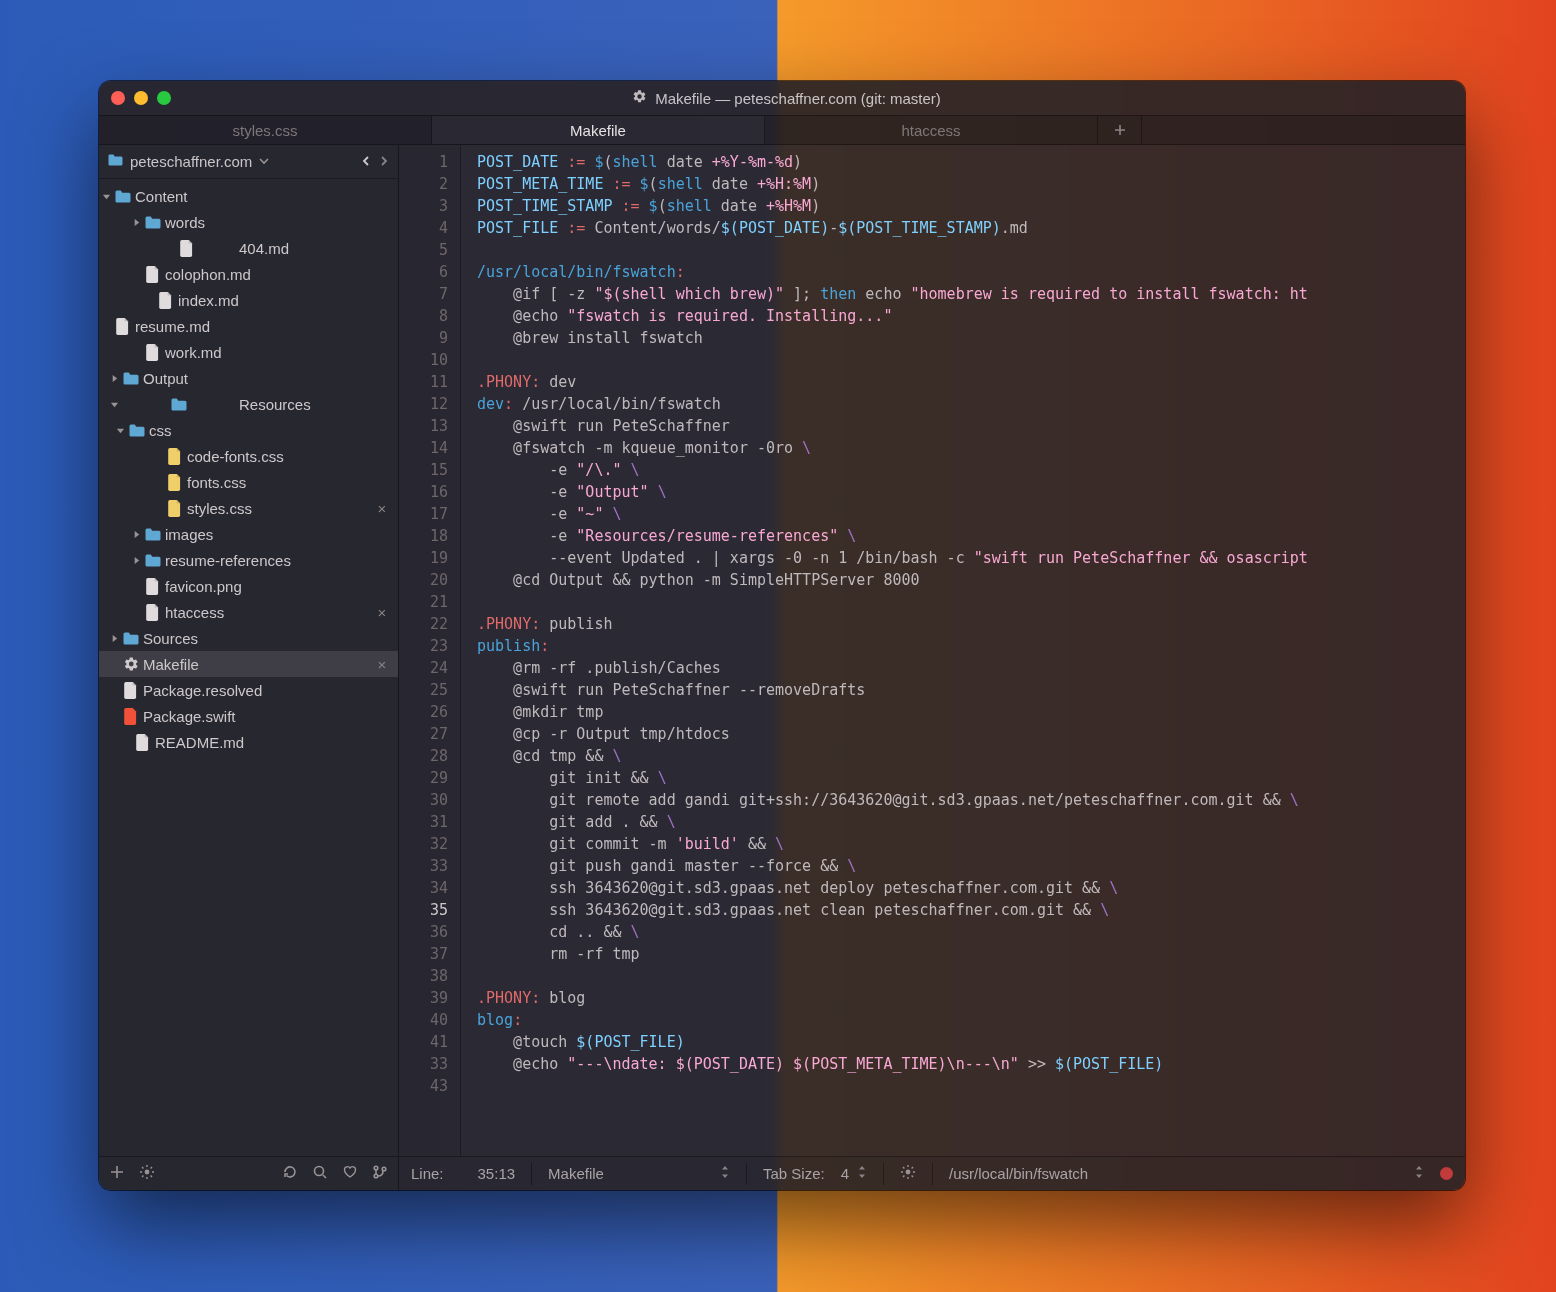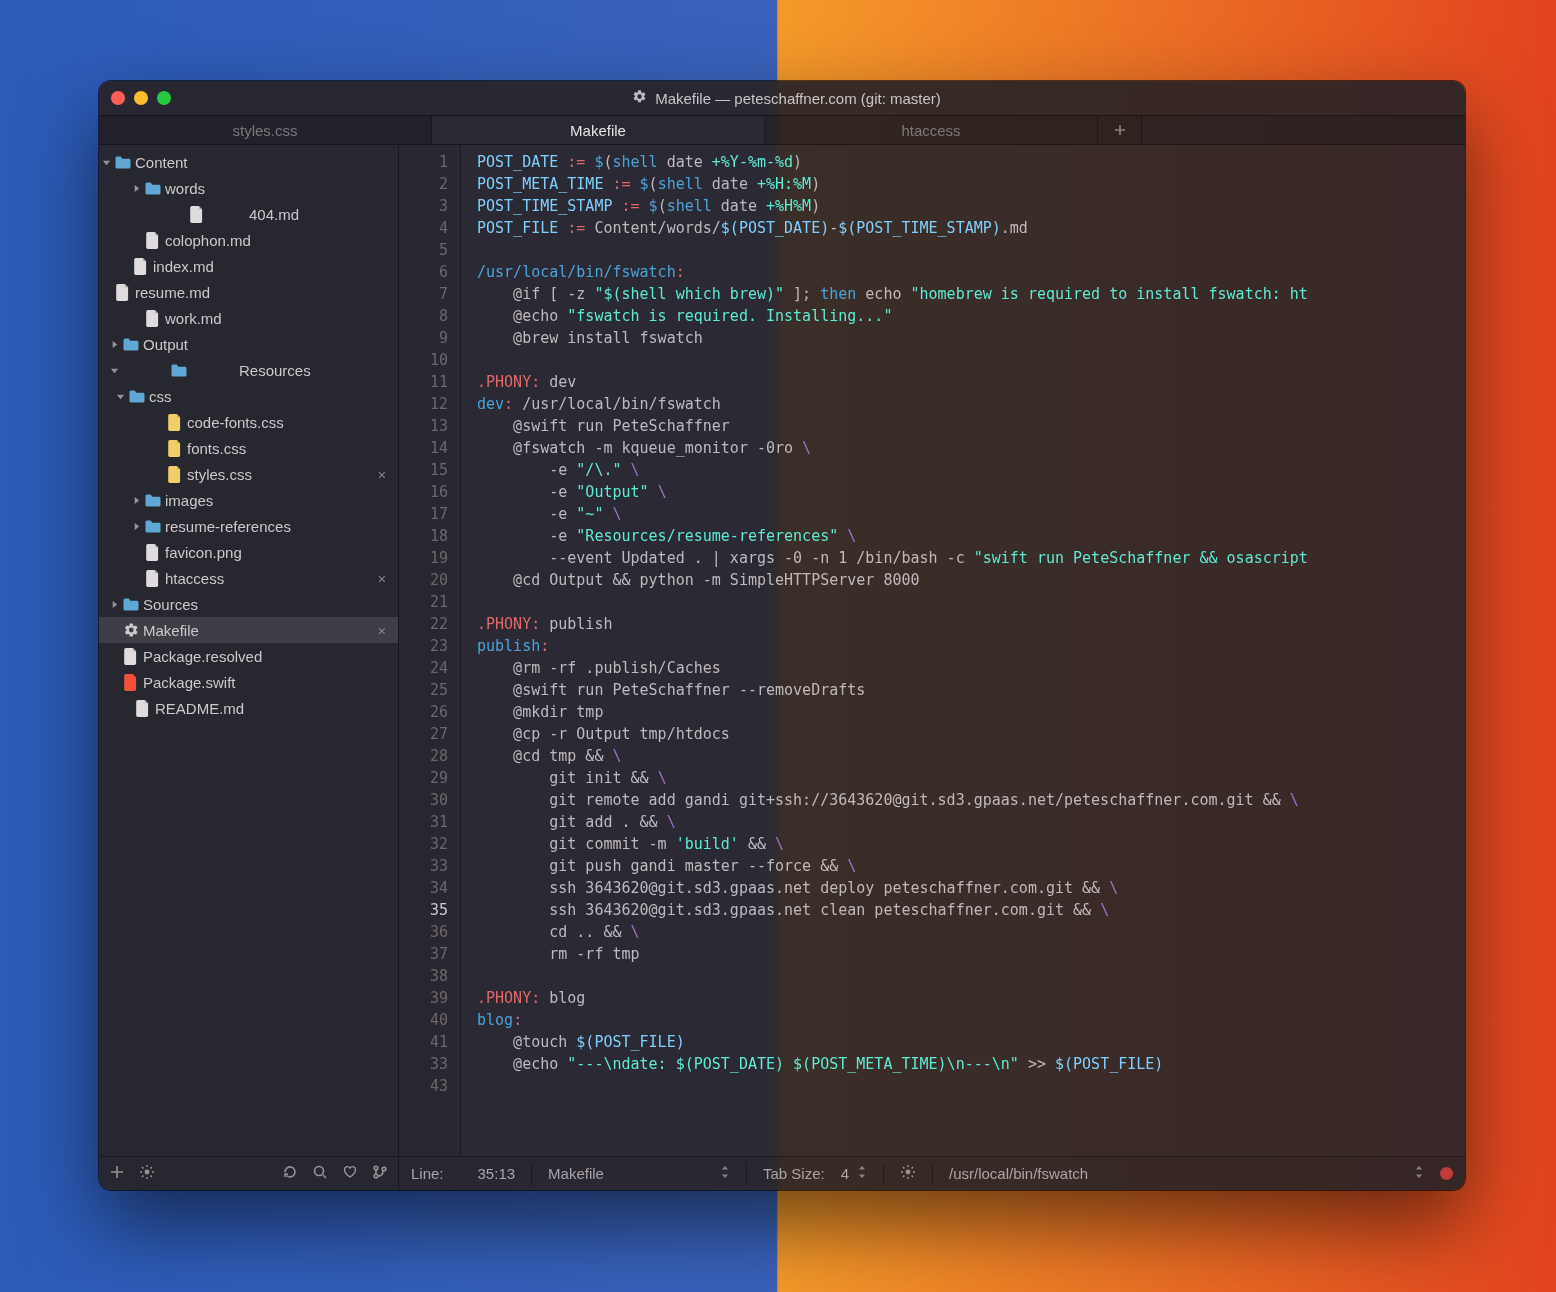--- a/index.html
+++ b/index.html
@@ -115,21 +115,21 @@
   .code {
     flex:1; padding: 6px 0 6px 16px;
     font-family: "SF Mono", Menlo, monospace; font-size: 15px; line-height: 22px;
     color: #bfb9bc; white-space: pre; overflow: hidden;
   }
   .code .line { height:22px; }
   .tok-var   { color:#7fd0ff; }
   .tok-op    { color:#e06a6a; }
   .tok-func  { color:#4aa3d9; }
   .tok-kw    { color:#4aa3d9; }
-  .tok-str   { color:#5eead4; }
+  .tok-str   { color:#f9a8d4; }
   .tok-subst { color:#7fd0ff; }
   .tok-punct { color:#bfb9bc; }
   .tok-cont  { color:#9f73c9; }
   .tok-target{ color:#4aa3d9; }
 
   
   .status {
     height: 34px; border-top: 1px solid rgba(0,0,0,0.35);
     display:flex; align-items:center; gap:16px; padding: 0 12px;
     color:#aaa3a6; font-size:15px;
@@ -170,20 +170,44 @@
       <div class="tab new">
         <svg viewBox="0 0 14 14">
           <path d="M7 2v10M2 7h10" stroke="#8b8486" stroke-width="1.6"></path>
         </svg>
       </div>
     </div>
 
   <div class="body">
 
     <div class="sidebar">
+      <div class="sidebar-header">
+        <span class="folder-icon">
+          <svg viewBox="0 0 24 20">
+              <path fill="#5fa8d3" d="M2 4a2 2 0 0 1 2-2h5l2 3h9a2 2 0 0 1 2 2v9a2 2 0 0 1-2 2H4a2 2 0 0 1-2-2V4Z"></path>
+            </svg>
+        </span>
+        <span>peteschaffner.com</span>
+        <span class="chev">
+          <svg viewBox="0 0 12 12">
+              <path d="M2 4l4 4 4-4" stroke="#9a9395" stroke-width="1.6" fill="none"></path>
+            </svg>
+        </span>
+        <span class="spacer"></span>
+        <span class="chev">
+          <svg viewBox="0 0 12 12">
+              <path d="M8 2 4 6l4 4" stroke="#cfcacc" stroke-width="1.8" fill="none"></path>
+            </svg>
+        </span>
+        <span class="chev">
+          <svg viewBox="0 0 12 12">
+              <path d="M4 2l4 4-4 4" stroke="#8a8385" stroke-width="1.8" fill="none"></path>
+            </svg>
+        </span>
+      </div>
       <div class="tree" id="tree">
           <div class="tree-row" style="">
             <span class="arrow">
               <svg viewBox="0 0 10 10">
                 <path d="M1 3h8L5 8Z"></path>
               </svg>
             </span>
             <span class="ficon">
               <svg viewBox="0 0 24 20" width="18" height="15">
                 <path fill="#5fa8d3" d="M2 4a2 2 0 0 1 2-2h5l2 3h9a2 2 0 0 1 2 2v9a2 2 0 0 1-2 2H4a2 2 0 0 1-2-2V4Z"></path>
@@ -197,41 +221,41 @@
                 <path d="M3 1v8l5-4Z"></path>
               </svg>
             </span>
             <span class="ficon">
               <svg viewBox="0 0 24 20" width="18" height="15">
                 <path fill="#5fa8d3" d="M2 4a2 2 0 0 1 2-2h5l2 3h9a2 2 0 0 1 2 2v9a2 2 0 0 1-2 2H4a2 2 0 0 1-2-2V4Z"></path>
               </svg>
             </span>
             <span class="label">words</span>
           </div>
-          <div class="tree-row" style="padding-left: 34px; gap: 40px;">
+          <div class="tree-row" style="padding-left: 24px; gap: 40px;">
             <span class="arrow"></span>
             <span class="ficon">
               <svg viewBox="0 0 16 20" width="14" height="17">
                 <path fill="#e0dcde" d="M2 0h8l4 4v14a2 2 0 0 1-2 2H2a2 2 0 0 1-2-2V2a2 2 0 0 1 2-2Z"></path>
                 <path fill="#bdb7ba" d="M10 0v4h4"></path>
               </svg>
             </span>
             <span class="label">404.md</span>
           </div>
           <div class="tree-row" style="padding-left: 30px;">
             <span class="arrow"></span>
             <span class="ficon">
               <svg viewBox="0 0 16 20" width="14" height="17">
                 <path fill="#e0dcde" d="M2 0h8l4 4v14a2 2 0 0 1-2 2H2a2 2 0 0 1-2-2V2a2 2 0 0 1 2-2Z"></path>
                 <path fill="#bdb7ba" d="M10 0v4h4"></path>
               </svg>
             </span>
             <span class="label">colophon.md</span>
           </div>
-          <div class="tree-row" style="padding-left: 18px;">
+          <div class="tree-row" style="padding-left: 43px;">
             <span class="arrow"></span>
             <span class="ficon">
               <svg viewBox="0 0 16 20" width="14" height="17">
                 <path fill="#e0dcde" d="M2 0h8l4 4v14a2 2 0 0 1-2 2H2a2 2 0 0 1-2-2V2a2 2 0 0 1 2-2Z"></path>
                 <path fill="#bdb7ba" d="M10 0v4h4"></path>
               </svg>
             </span>
             <span class="label">index.md</span>
           </div>
           <div class="tree-row" style="">

